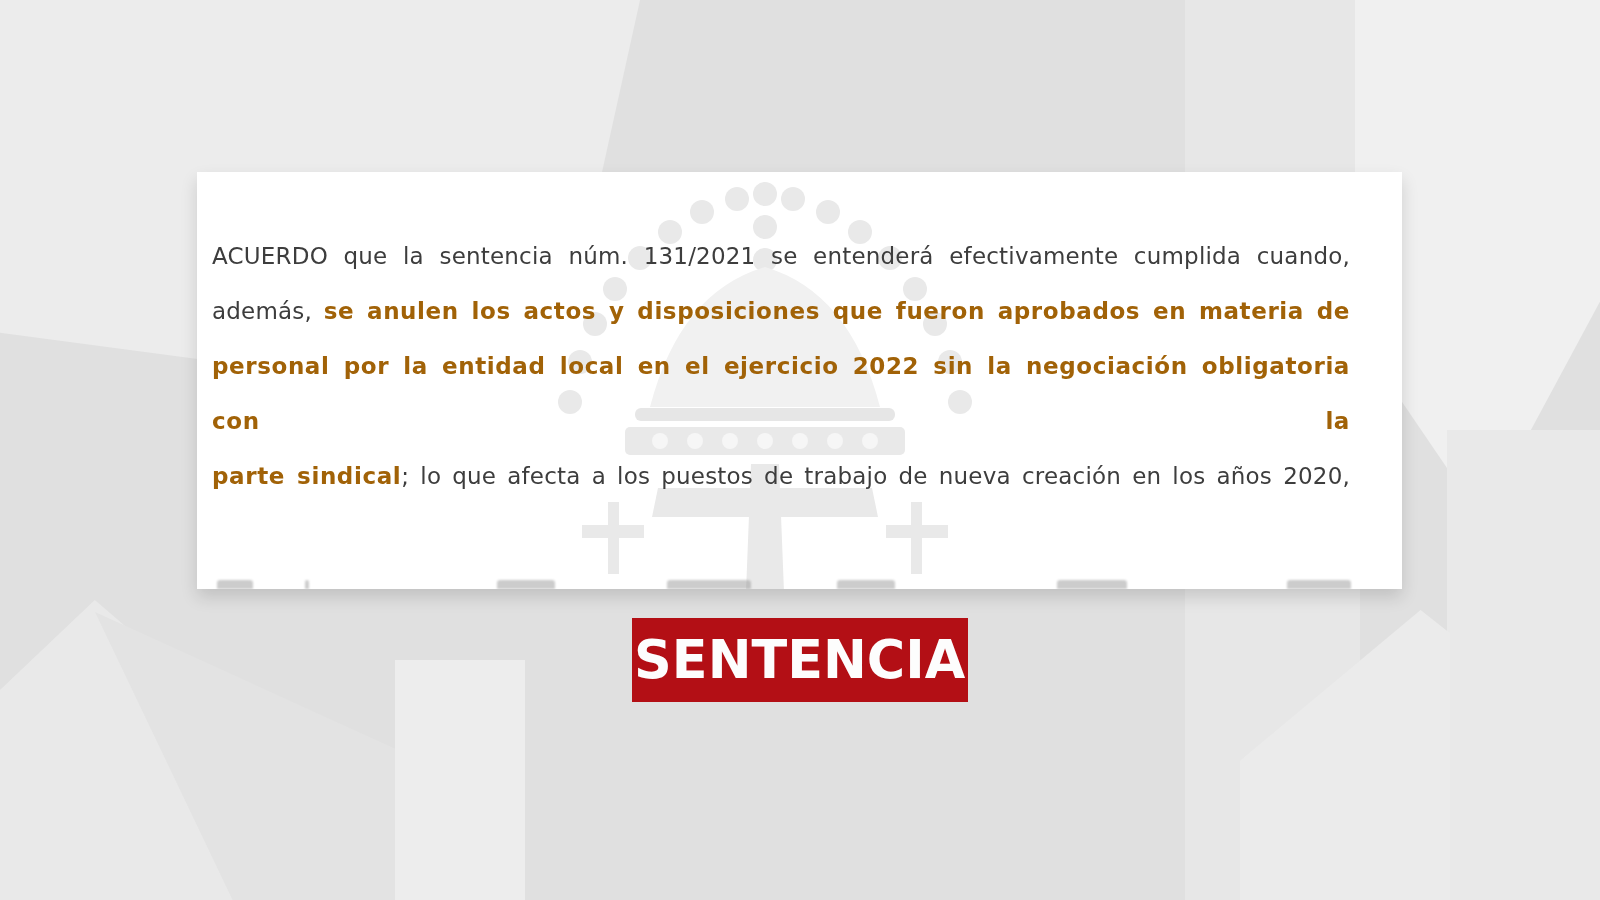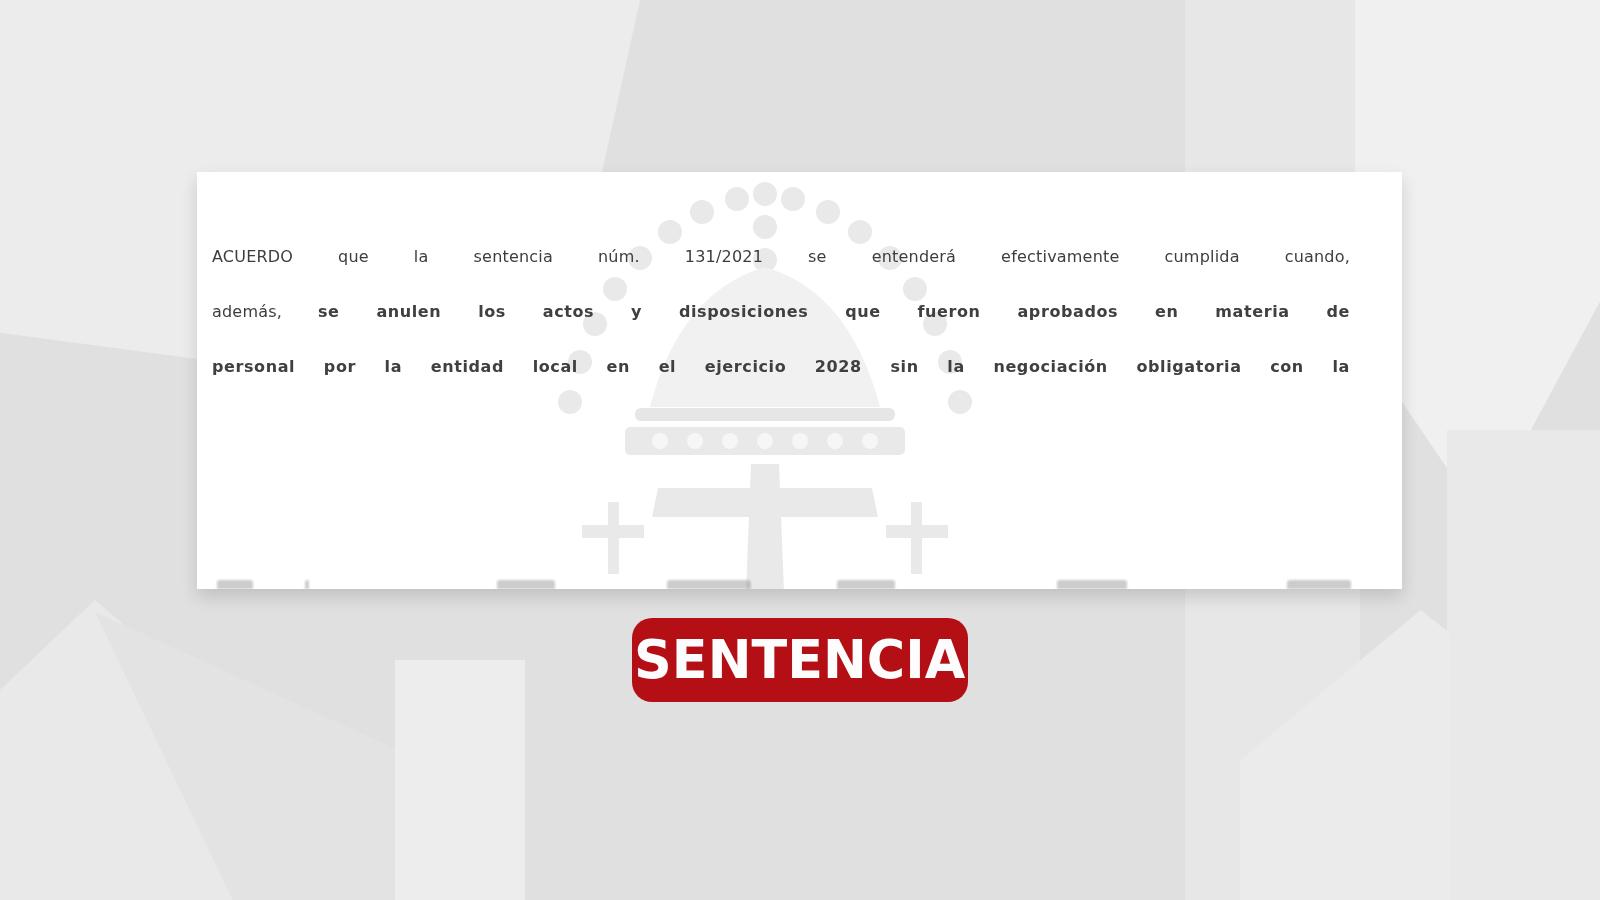--- a/index.html
+++ b/index.html
@@ -36,35 +36,35 @@
   
   .panel{
     position:absolute;left:197px;top:172px;width:1205px;height:417px;
     background:#ffffff;overflow:hidden;
     box-shadow:0 8px 16px rgba(0,0,0,0.14);
   }
   .watermark{position:absolute;left:333px;top:0;z-index:0;}
   .doc-text{
     position:relative;z-index:1;
     padding:57px 52px 0 15px;
-    color:#3d3d3d;font-size:16px;line-height:55px;
+    color:#3d3d3d;font-size:23px;line-height:55px;
     letter-spacing:0.2px;word-spacing:2px;
   }
   .doc-line{white-space:normal;}
   .doc-line.just{text-align:justify;text-align-last:justify;}
-  .doc-line .b{font-weight:700;color:#404040;letter-spacing:0.6px;}
+  .doc-line .b{font-weight:700;color:#a16207;letter-spacing:0.6px;}
   .cutoff-row{position:absolute;left:0;top:406px;width:1205px;height:11px;z-index:1;}
   .cutoff-frag{
     position:absolute;top:2px;height:9px;background:#8f8f8f;opacity:0.45;
     border-radius:3px 3px 0 0;filter:blur(1px);
   }
   
   .badge{
     position:absolute;left:632px;top:618px;width:336px;height:84px;
-    display:flex;align-items:center;justify-content:center;border-radius:20px;
+    display:flex;align-items:center;justify-content:center;
   }
   .badge-label{
     color:#fdfdfd;font-weight:700;font-size:54px;letter-spacing:0px;
     transform:scaleX(0.97);line-height:1;
   }
 </style>
 </head>
 <body>
 
 <div class="stage">
@@ -130,21 +130,22 @@
         <rect x="78" y="330" width="11" height="72"></rect>
         <rect x="52" y="353" width="62" height="13"></rect>
         <rect x="381" y="330" width="11" height="72"></rect>
         <rect x="356" y="353" width="62" height="13"></rect>
       </g>
     </svg>
 
     <div class="doc-text">
         <div class="doc-line just"><span>ACUERDO que la sentencia núm. 131/2021 se entenderá efectivamente cumplida cuando,</span></div>
         <div class="doc-line just"><span>además, </span><span class="b">se anulen los actos y disposiciones que fueron aprobados en materia de</span></div>
-        <div class="doc-line just"><span class="b">personal por la entidad local en el ejercicio 2028 sin la negociación obligatoria con la</span></div>
+        <div class="doc-line just"><span class="b">personal por la entidad local en el ejercicio 2022 sin la negociación obligatoria con la</span></div>
+        <div class="doc-line just"><span class="b">parte sindical</span><span>; lo que afecta a los puestos de trabajo de nueva creación en los años 2020,</span></div>
       </div>
 
     <div class="cutoff-row">
         <div class="cutoff-frag" style="left: 20px; width: 36px;"></div>
         <div class="cutoff-frag" style="left: 108px; width: 4px;"></div>
         <div class="cutoff-frag" style="left: 300px; width: 58px;"></div>
         <div class="cutoff-frag" style="left: 470px; width: 84px;"></div>
         <div class="cutoff-frag" style="left: 640px; width: 58px;"></div>
         <div class="cutoff-frag" style="left: 860px; width: 70px;"></div>
         <div class="cutoff-frag" style="left: 1090px; width: 64px;"></div>

